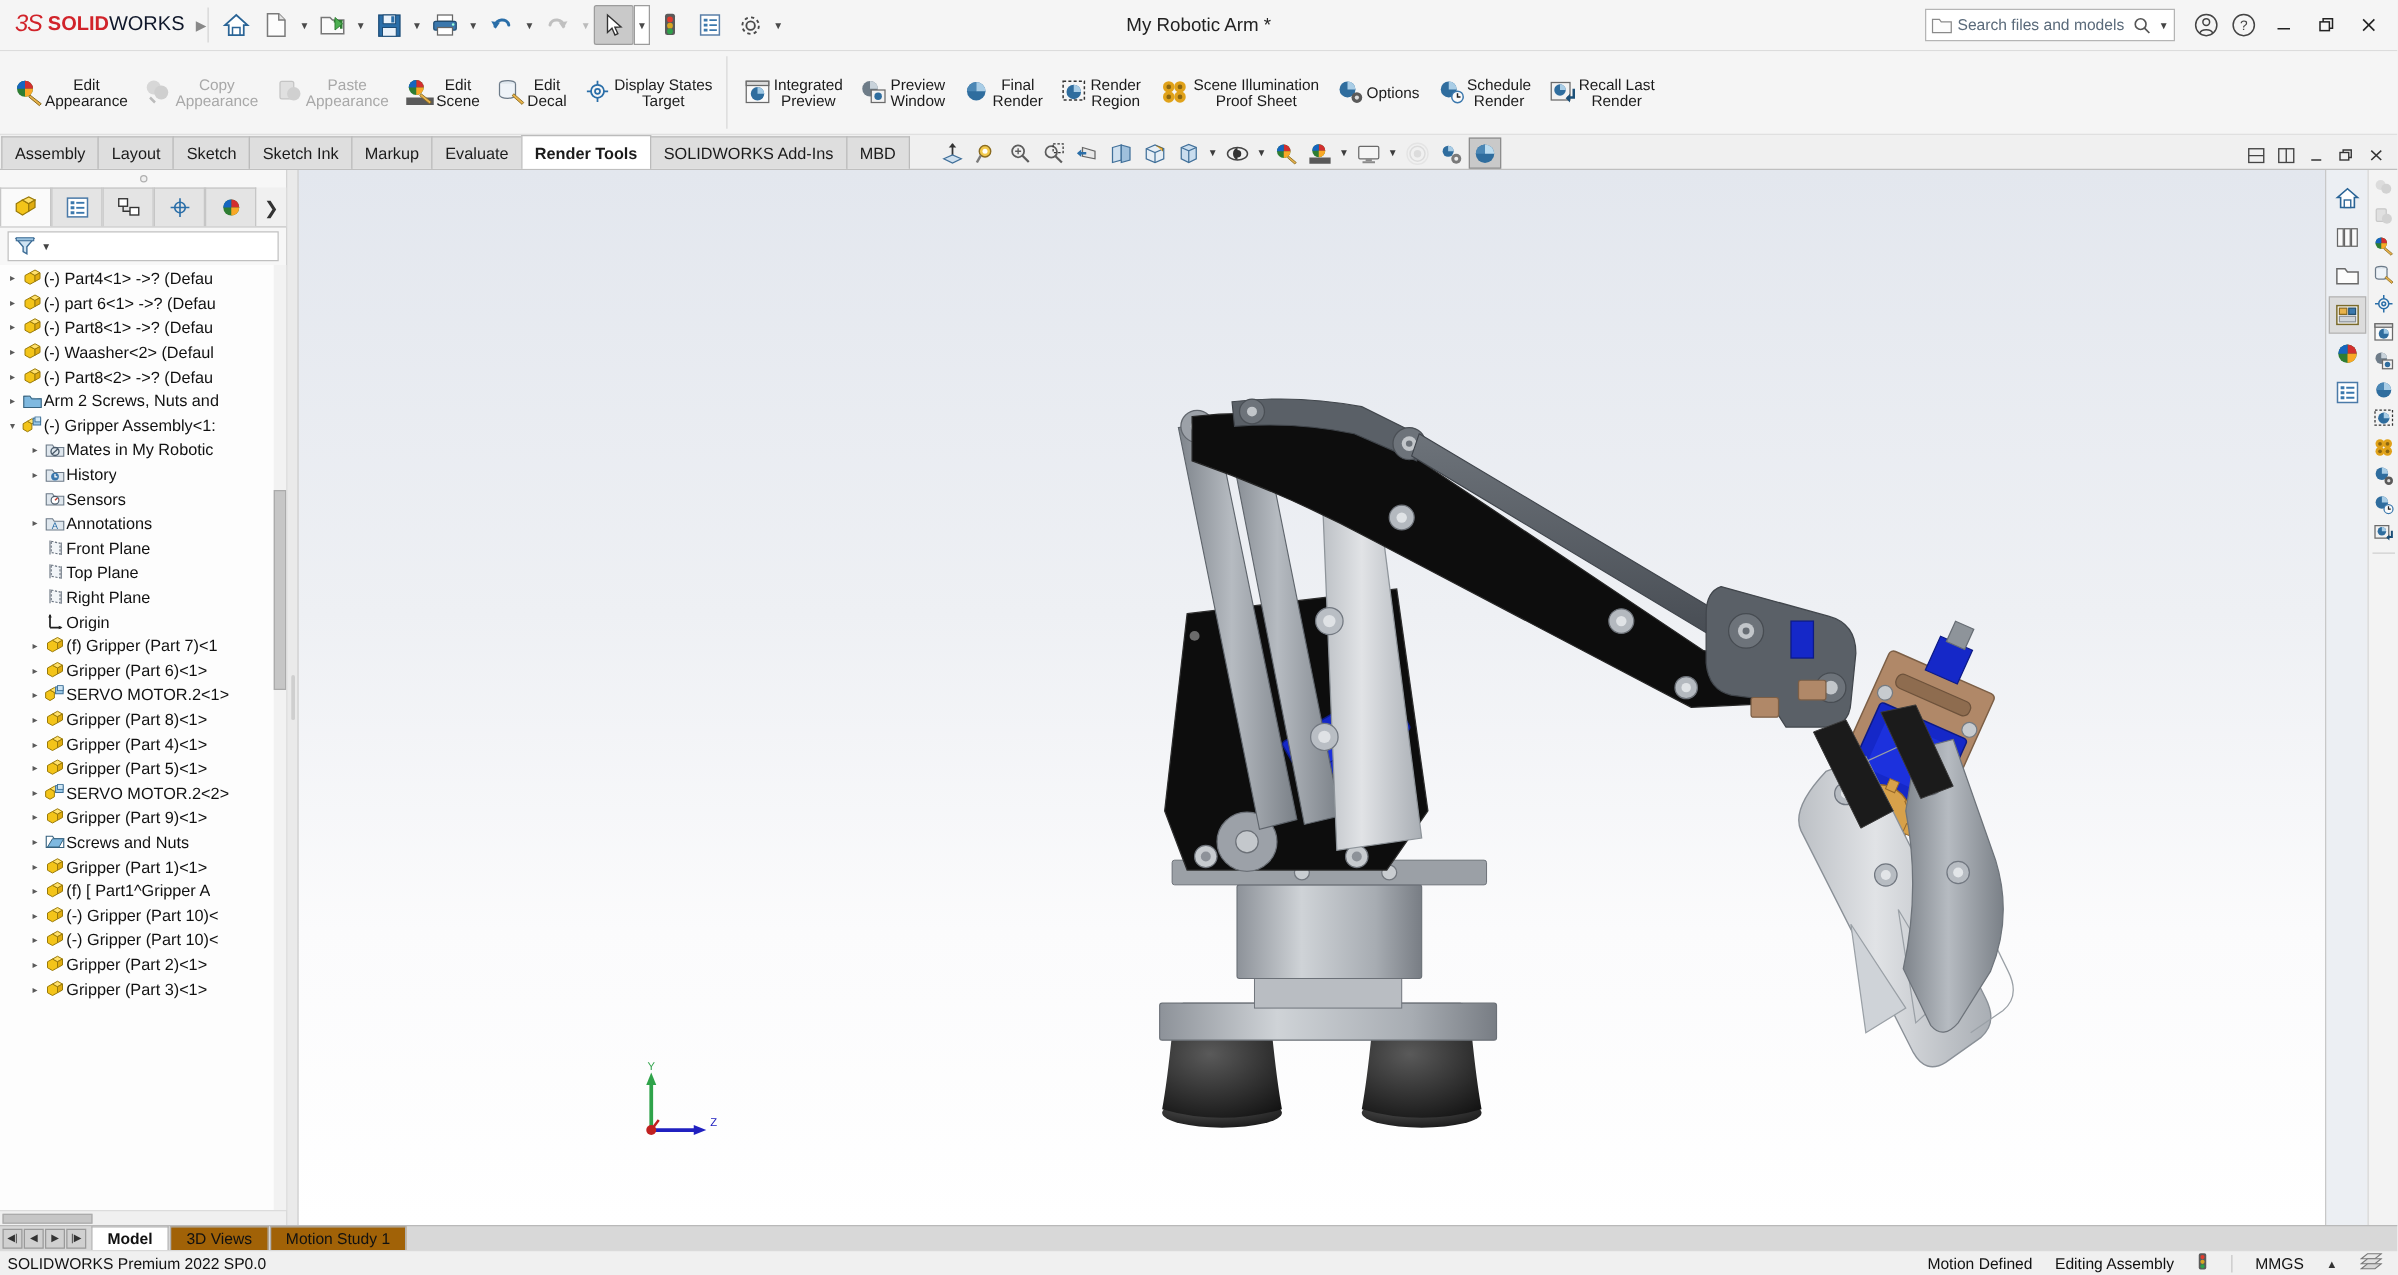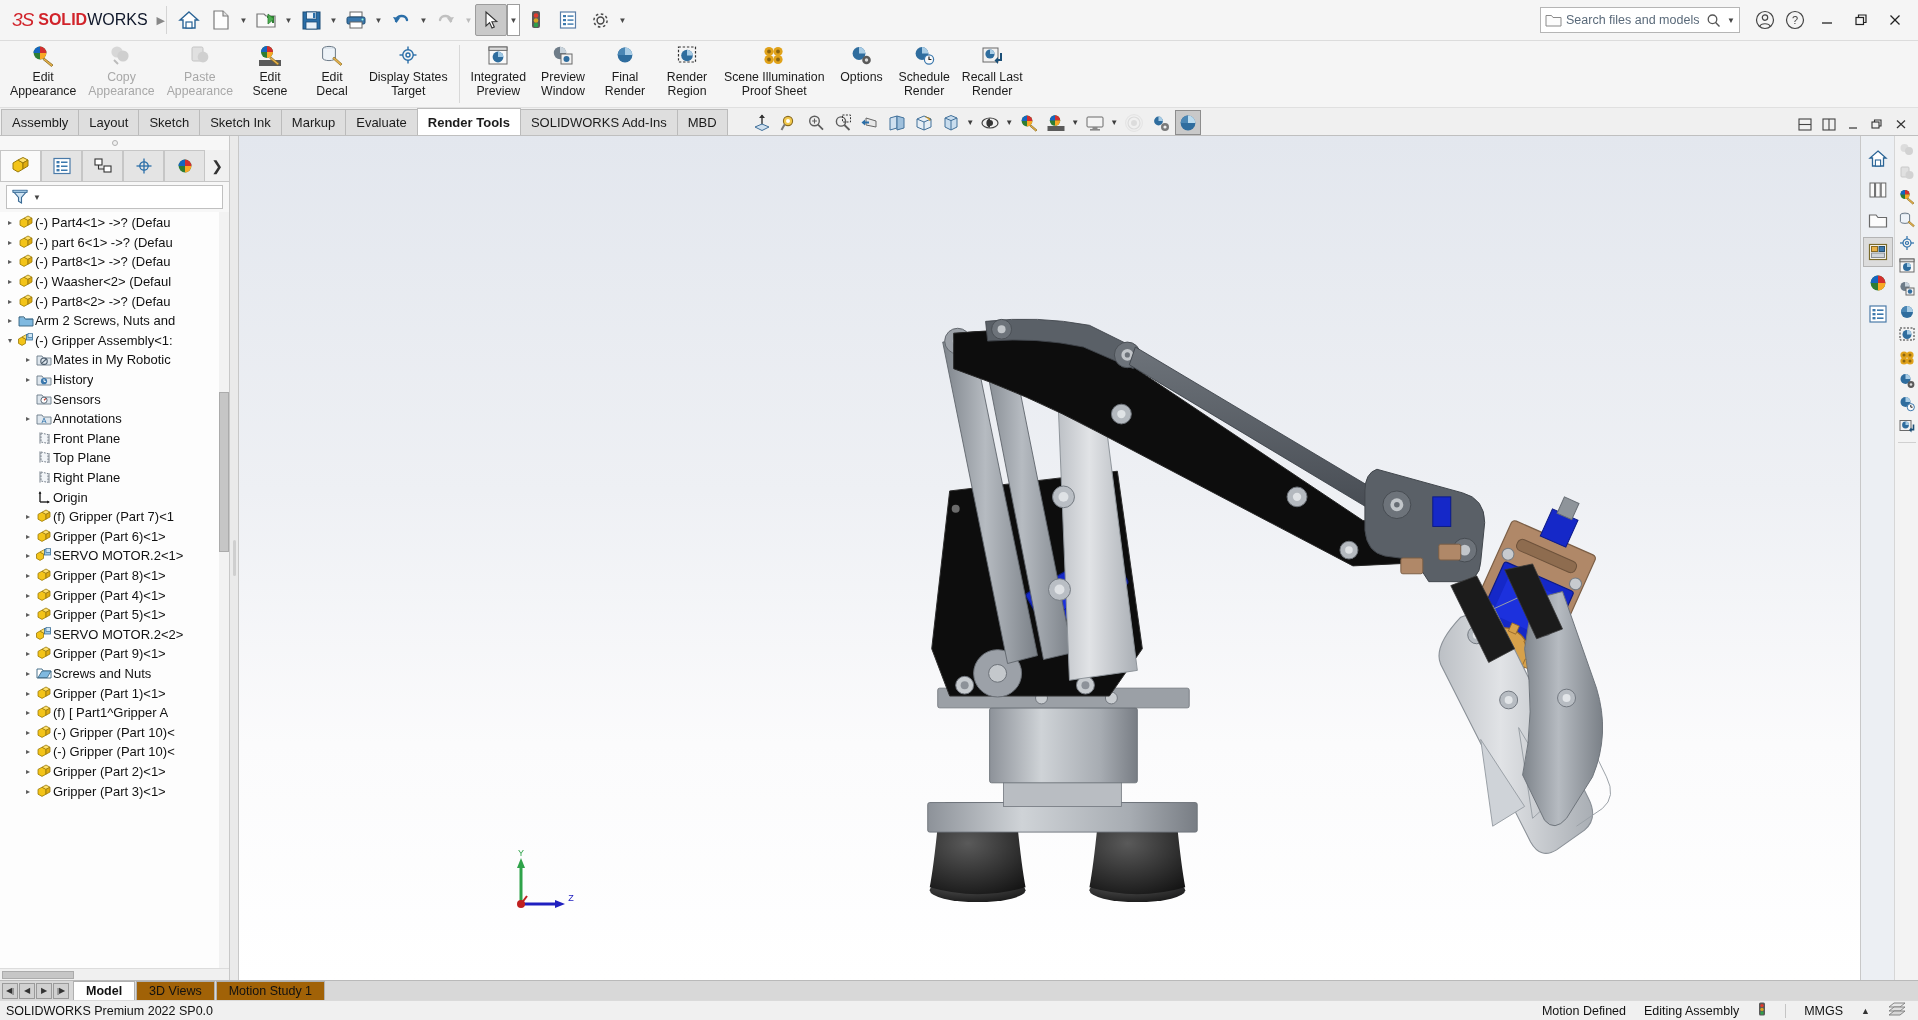--- a/index.html
+++ b/index.html
@@ -44,21 +44,21 @@
   .searchbox .ph { color:#5a6a7a; font-size:12.5px; flex:1; }
   .win-btn { width:34px; height:34px; display:flex; align-items:center; justify-content:center; color:#222;}
   .circ-btn { width:30px; height:34px; display:flex; align-items:center; justify-content:center;}
 
   
   .ribbon {
     height: 67px; background:#f5f5f5; display:flex; align-items:stretch;
     border-bottom: 1px solid #e0e0e0; flex:none; padding-left:4px; position:relative;
   }
   .rb-item {
-    min-width:62px; padding:2px 6px 0 6px; display:flex; flex-direction:column;
+    min-width:62px; padding:2px 6px 0 6px; display:flex; 
     align-items:center; justify-content:flex-start; text-align:center;
     font-size:12.3px; line-height:13.5px; color:#1b1b1b;
   }
   .rb-item.disabled { color:#a8a8a8; }
   .rb-ico { height:26px; display:flex; align-items:center; justify-content:center; margin-bottom:2px;}
   .rb-sep { width:1px; background:#d8d8d8; margin:4px 5px 4px 5px; }
   .rb-lbl { white-space:pre-line; }
 
   
   .tabrow { height:28px; background:#f0f0f0; display:flex; align-items:flex-end; flex:none; position:relative;
@@ -230,20 +230,21 @@
         <svg width="21" height="21" viewBox="0 0 21 21">
             <g fill="none" stroke="#4a4a4a" stroke-width="1.5">
               <circle cx="10.5" cy="10.5" r="3.4"></circle>
               <circle cx="10.5" cy="10.5" r="6.6" stroke-dasharray="2.6 2.6"></circle>
             </g>
           </svg>
       </div>
       <div class="tb-caret">▼</div>
     </div>
 
+    <div class="title-text">My Robotic Arm *</div>
 
     <div class="tb-right">
       <div class="searchbox">
         <svg width="17" height="15" viewBox="0 0 17 15">
             <path d="M1 2.5 H6.5 L8 4.5 H16 V13 H1 Z" fill="#fcfcfc" stroke="#8a8a8a" stroke-width="1"></path>
           </svg>
         <span class="ph">Search files and models</span>
         <svg width="15" height="15" viewBox="0 0 15 15">
             <circle cx="6.5" cy="6.3" r="4.3" fill="none" stroke="#555" stroke-width="1.3"></circle>
             <line x1="9.6" y1="9.5" x2="13.5" y2="13.4" stroke="#555" stroke-width="1.4"></line>

